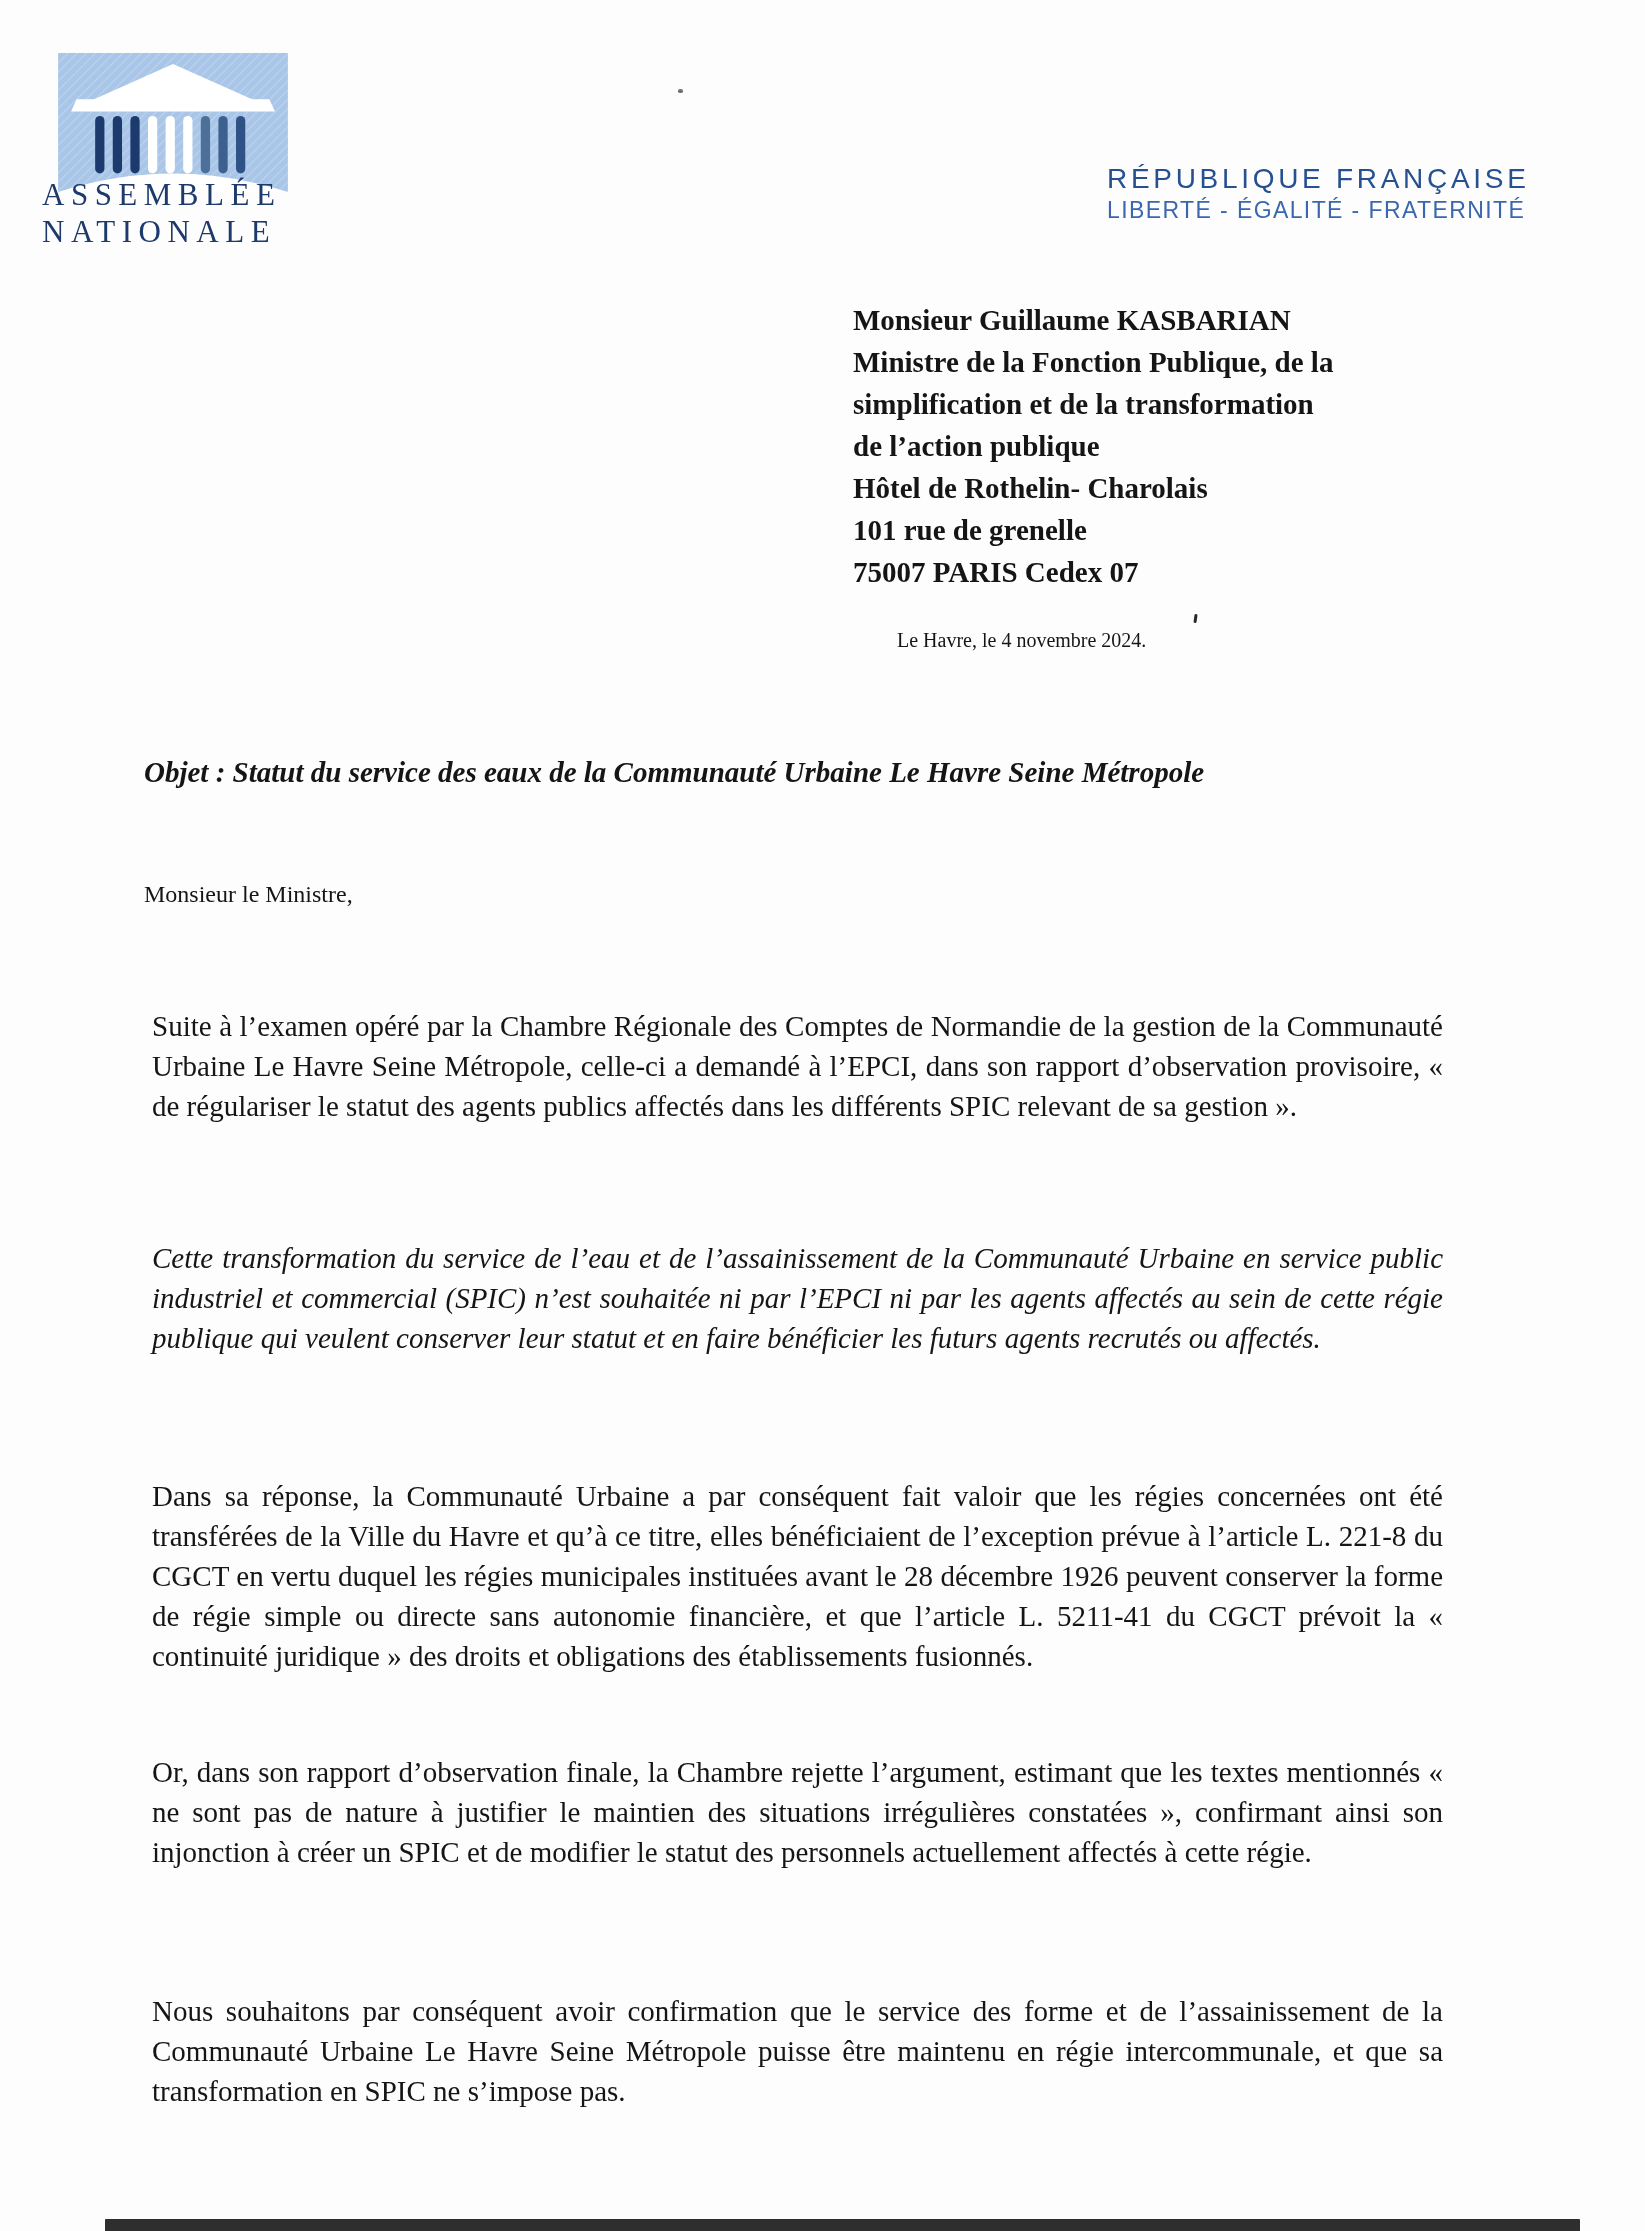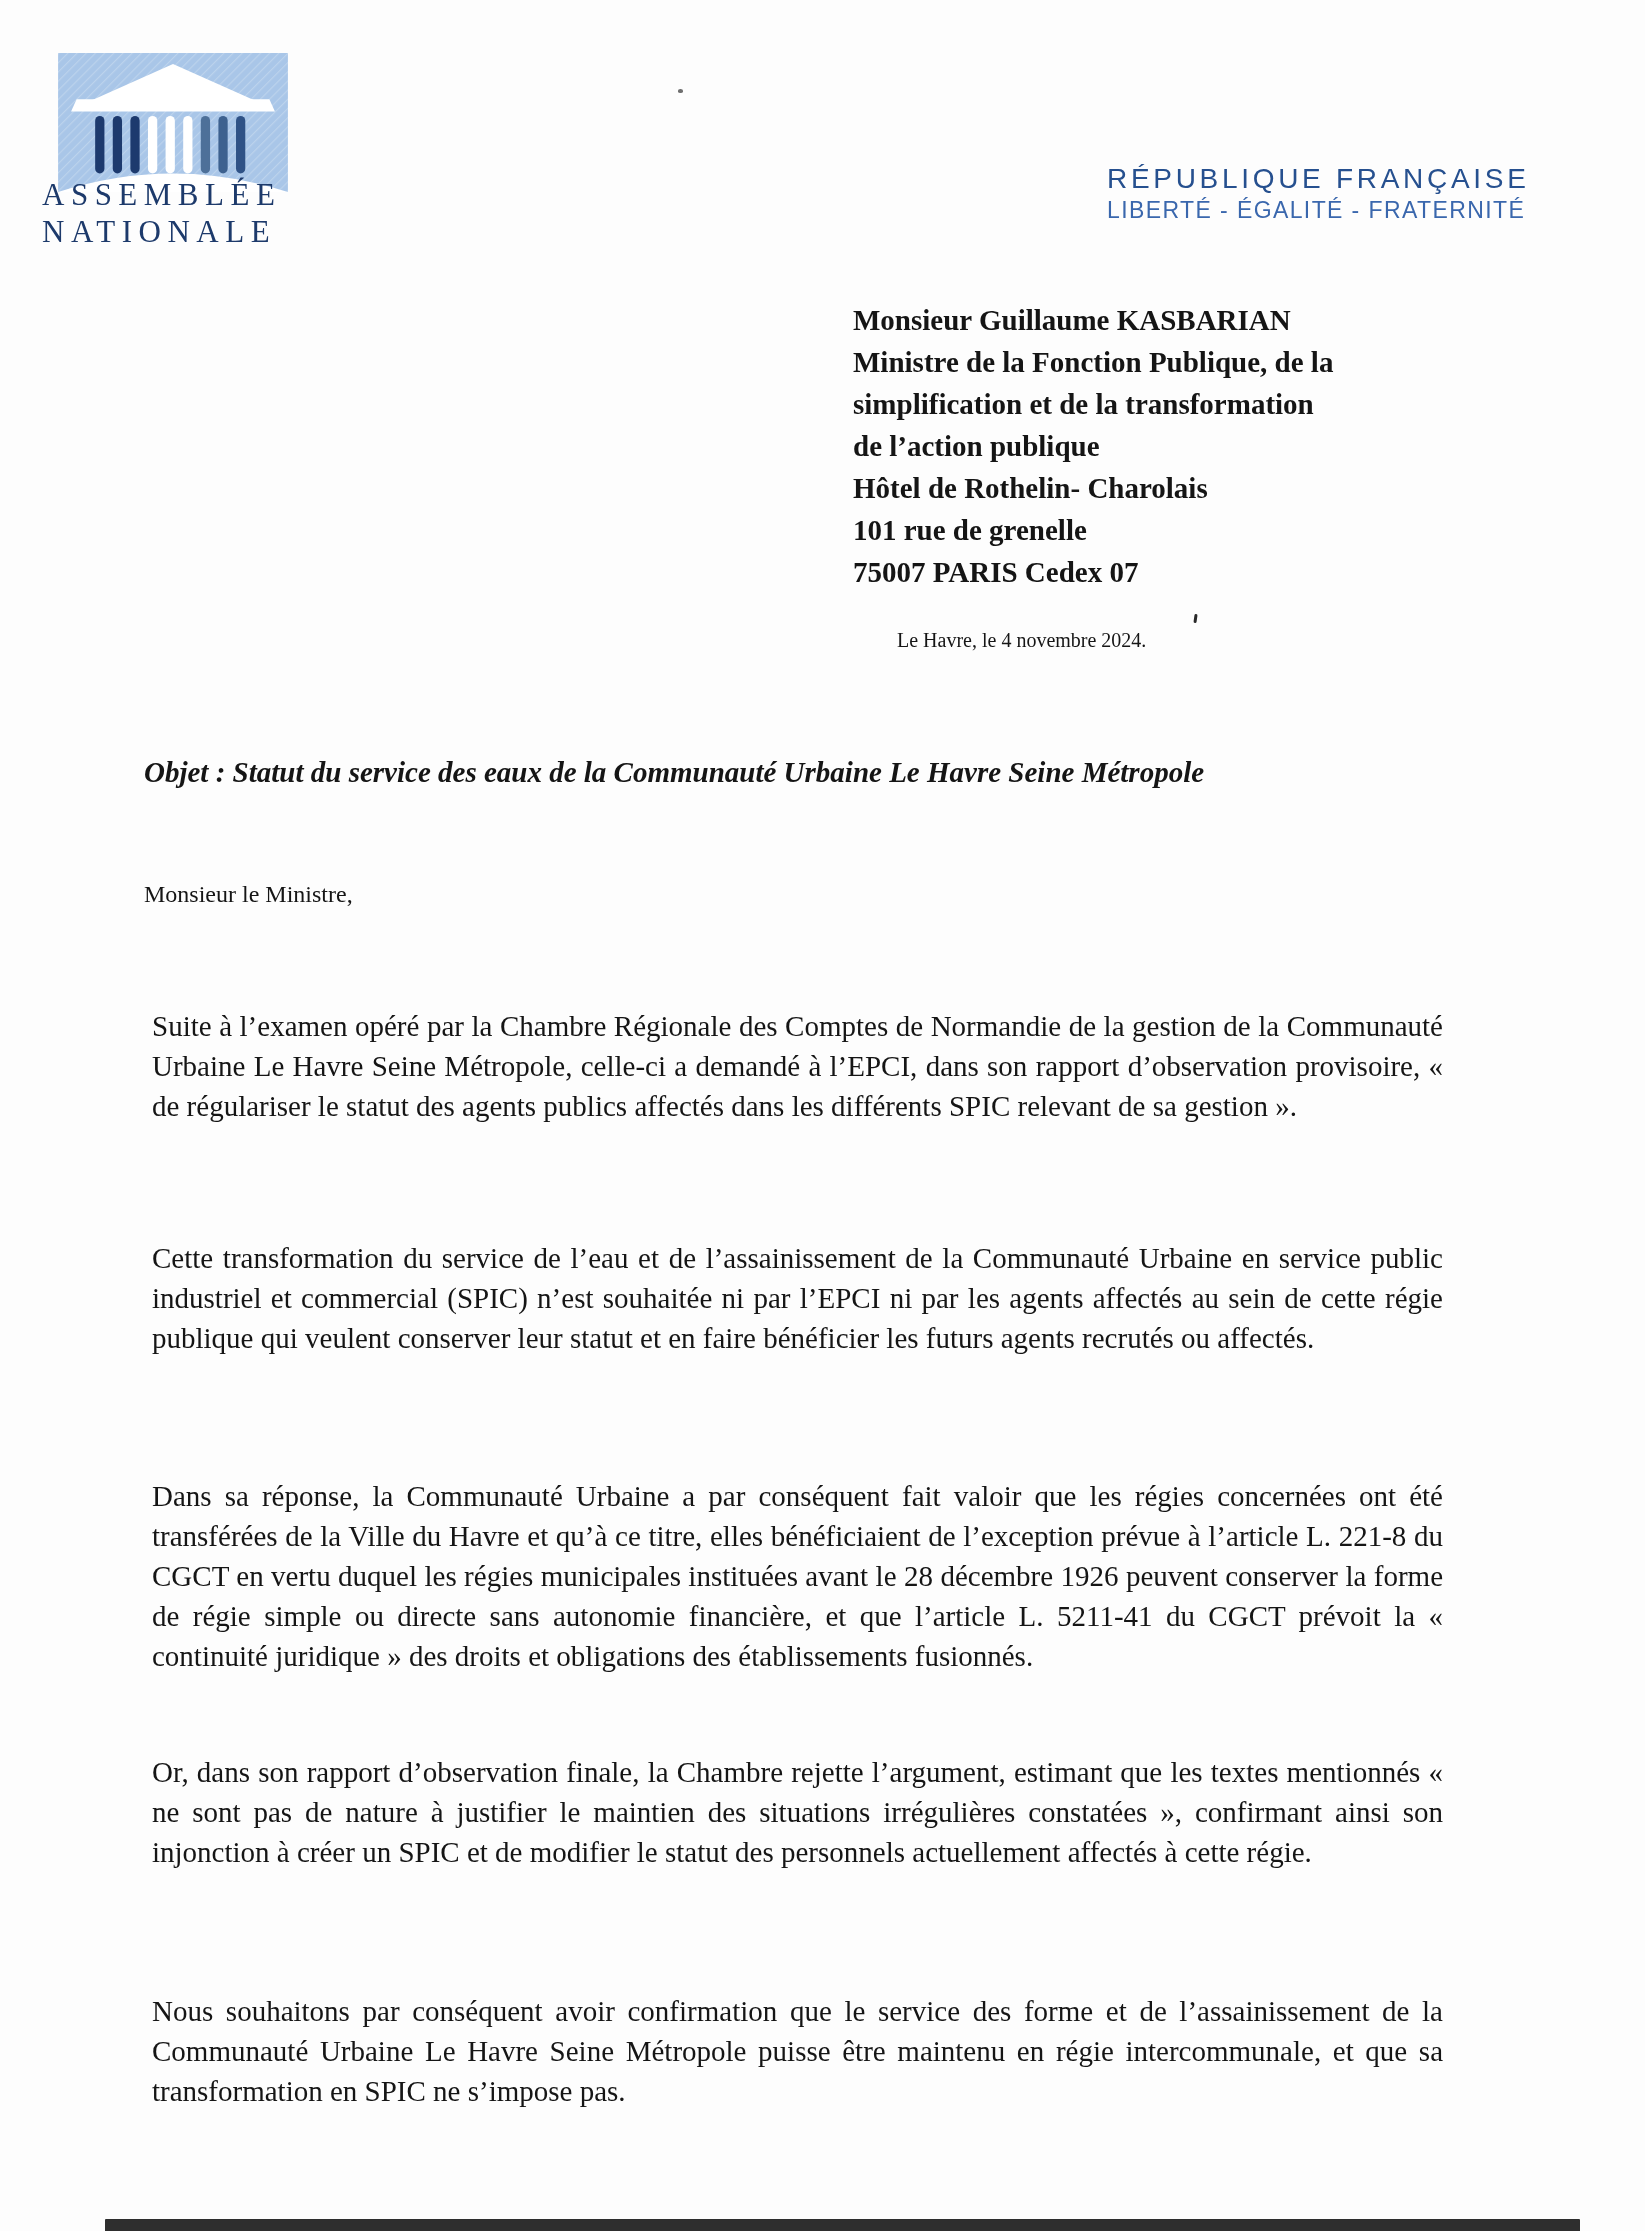--- a/index.html
+++ b/index.html
@@ -55,21 +55,21 @@
   }
 
   
   .para {
     position: absolute; left: 144px; width: 1291px;
     font-size: 29px; line-height: 40px;
     text-align: justify;
     margin: 8px;
   }
   .p1 { top: 998px; }
-  .p2 { top: 1230px; }
+  .p2 { top: 1230px; font-style: italic; }
   .p3 { top: 1468px; }
   .p4 { top: 1744px; }
   .p5 { top: 1983px; }
 
   
   .bottom-bar {
     position: absolute; left: 105px; top: 2219px;
     width: 1475px; height: 13px;
     background: #2e2e2e;
     border-radius: 0.9px;

